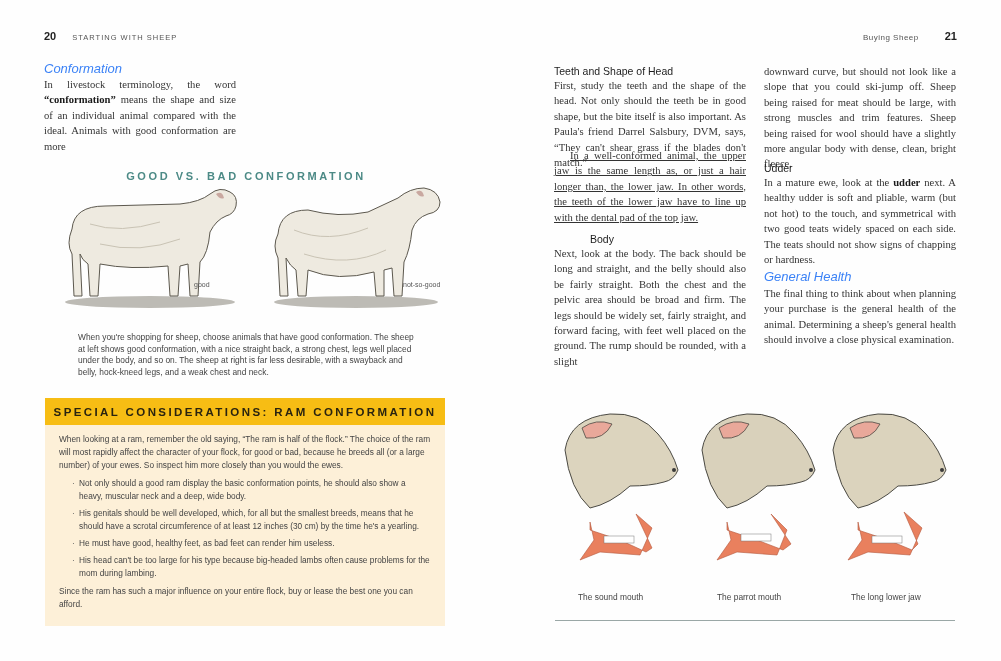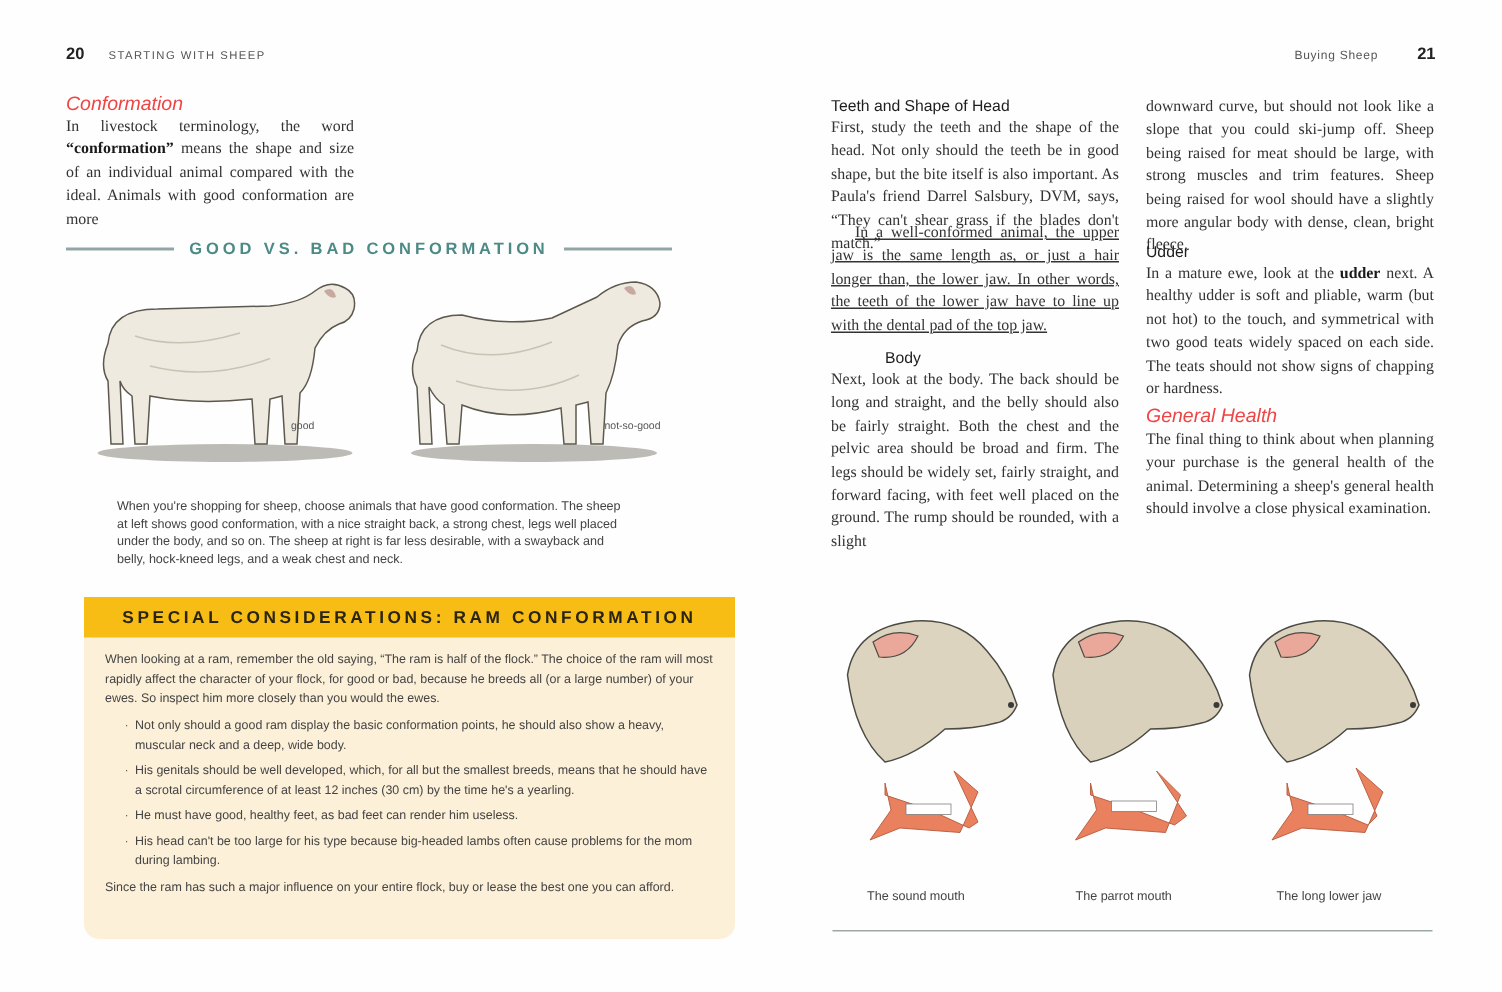--- a/index.html
+++ b/index.html
@@ -11,37 +11,37 @@
     .page-left { left: 0; width: 500px; }
     .page-right { left: 501px; width: 500px; }
 
     .folio { position: absolute; top: 30px; font-family: "Liberation Sans", sans-serif; }
     .folio-num { font-size: 11px; font-weight: bold; color: #222; }
     .folio-title { font-size: 7.5px; letter-spacing: 1px; color: #555; text-transform: uppercase; }
     .folio-left { left: 44px; display: flex; align-items: baseline; gap: 16px; }
     .folio-right { right: 44px; display: flex; align-items: baseline; gap: 26px; }
     .folio-right .folio-title { text-transform: none; letter-spacing: 0.5px; font-size: 8px; }
 
-    .h-italic { font-family: "Liberation Sans", sans-serif; font-style: italic; font-size: 13px; color: #ef4444; }
+    .h-italic { font-family: "Liberation Sans", sans-serif; font-style: italic; font-size: 13px; color: #3b82f6; }
     .h-sub { font-family: "Liberation Sans", sans-serif; font-size: 10.5px; color: #1d1d1d; }
 
     .body-text { font-family: "Liberation Serif", serif; font-size: 10.6px; line-height: 15.4px; color: #333; text-align: justify; }
     .body-text b { color: #1a1a1a; }
     .indent { text-indent: 16px; }
 
     .abs { position: absolute; }
 
     .section-rule { position: absolute; display: flex; align-items: center; gap: 10px; }
     .section-rule .line { flex: 1; height: 1.5px; background: #8fa6a4; }
     .section-rule .label { font-family: "Liberation Sans", sans-serif; font-weight: bold; font-size: 11px; letter-spacing: 2.6px; color: #4c8a86; white-space: nowrap; }
 
     .caption-sans { font-family: "Liberation Sans", sans-serif; font-size: 8.4px; line-height: 11.6px; color: #444; }
     .tiny-label { font-family: "Liberation Sans", sans-serif; font-size: 7px; color: #555; }
 
-    .sidebar { position: absolute; left: 56px; top: 398px; width: 434px; height: 228px; background: #fdf0d8; border-radius: 10px; }
+    .sidebar { position: absolute; left: 45px; top: 398px; width: 400px; height: 228px; background: #fdf0d8; }
     .sidebar-head { height: 27px; background: #f7bd14; display: flex; align-items: center; justify-content: center; }
     .sidebar-head span { font-family: "Liberation Sans", sans-serif; font-weight: bold; font-size: 11.5px; letter-spacing: 2.4px; color: #2a2410; }
     .sidebar-body { padding: 8px 14px 0 14px; font-family: "Liberation Sans", sans-serif; font-size: 8.3px; line-height: 13px; color: #444; }
     .sidebar-body p { margin-bottom: 5px; }
     .sidebar-body ul { list-style: none; margin: 0 0 5px 0; }
     .sidebar-body li { position: relative; padding-left: 20px; margin-bottom: 4px; }
     .sidebar-body li::before { content: "·"; position: absolute; left: 13px; top: 0; color: #666; }
 
     .bottom-rule { position: absolute; left: 555px; top: 620px; width: 400px; height: 1.2px; background: #9aa7a6; }
 
@@ -58,21 +58,21 @@
       <span class="folio-num">20</span>
       <span class="folio-title">STARTING WITH SHEEP</span>
     </div>
 
     <div class="abs h-italic" style="left:44px; top:61px;">Conformation</div>
 
     <div class="abs body-text" style="left:44px; top:77px; width:192px;">
       <span>In livestock terminology, the word </span><b>“conformation”</b><span> means the shape and size of an individual animal compared with the ideal. Animals with good conformation are more</span>
     </div>
 
-    <div class="section-rule" style="left:44px; top:160px; width:404px;">
+    <div class="section-rule" style="left:44px; top:160px; width:404px;flex-direction:column;">
       <span class="line"></span>
       <span class="label">GOOD VS. BAD CONFORMATION</span>
       <span class="line"></span>
     </div>
 
     <div class="illus" style="left:60px; top:184px;">
       <svg width="180" height="125" viewBox="0 0 180 125">
         <ellipse cx="90" cy="118" rx="85" ry="6" fill="#6f6a5e" opacity="0.45"></ellipse>
         <path d="M12 45 Q14 22 45 22 L120 20 Q140 18 150 10 Q160 2 170 8 Q178 12 176 22 Q174 30 166 32 Q156 36 150 48 Q148 70 140 78 L138 112 L130 112 L128 80 L120 82 L118 112 L110 112 L108 82 Q70 86 40 80 L38 112 L30 112 L28 80 Q22 76 20 70 L22 112 L14 112 L12 70 Q6 60 12 45 Z" fill="#eeeae0" stroke="#5c584e" stroke-width="1"></path>
         <path d="M30 40 Q60 50 100 38 M40 60 Q80 70 120 55" stroke="#c9c3b4" fill="none"></path>

